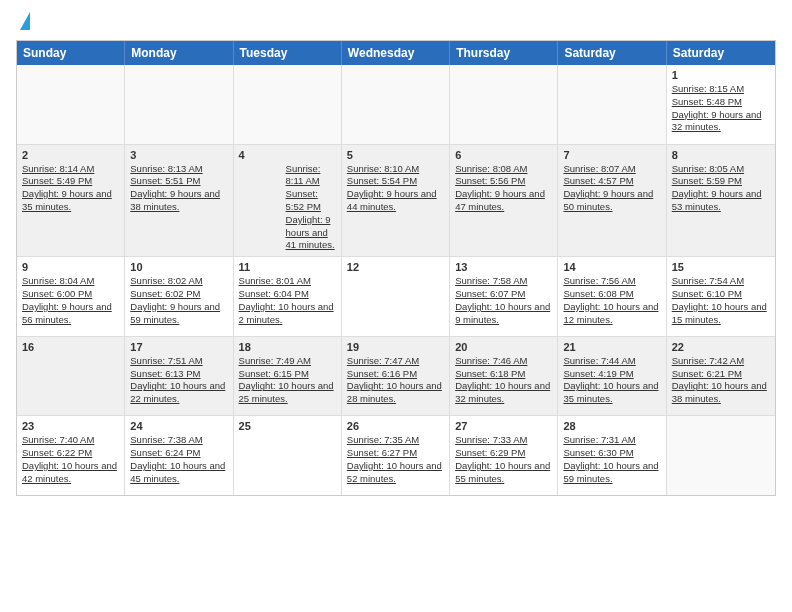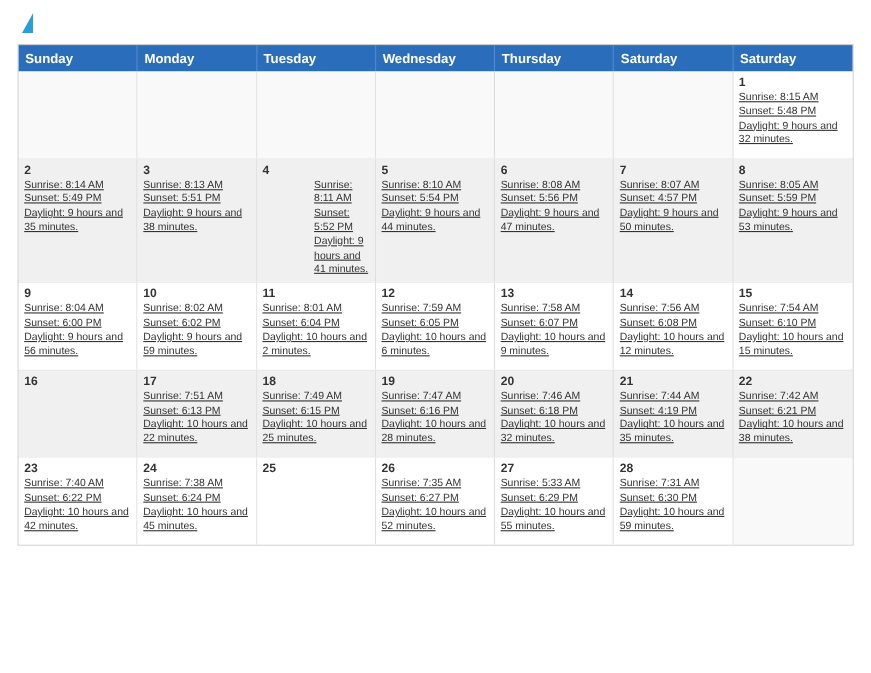--- a/index.html
+++ b/index.html
@@ -217,23 +217,20 @@
 Daylight: 9 hours and 59 minutes.</div>
           </div>
           <div class="cal-cell">
             <span class="day-num">11</span>
             <div class="cell-text" style="white-space: pre-line;">Sunrise: 8:01 AM
 Sunset: 6:04 PM
 Daylight: 10 hours and 2 minutes.</div>
           </div>
           <div class="cal-cell">
             <span class="day-num">12</span>
-            <div class="cell-text" style="white-space: pre-line;">Sunrise: 7:59 AM
-Sunset: 6:05 PM
-Daylight: 10 hours and 6 minutes.</div>
           </div>
           <div class="cal-cell">
             <span class="day-num">13</span>
             <div class="cell-text" style="white-space: pre-line;">Sunrise: 7:58 AM
 Sunset: 6:07 PM
 Daylight: 10 hours and 9 minutes.</div>
           </div>
           <div class="cal-cell">
             <span class="day-num">14</span>
             <div class="cell-text" style="white-space: pre-line;">Sunrise: 7:56 AM
@@ -305,21 +302,21 @@
             <span class="day-num">25</span>
           </div>
           <div class="cal-cell">
             <span class="day-num">26</span>
             <div class="cell-text" style="white-space: pre-line;">Sunrise: 7:35 AM
 Sunset: 6:27 PM
 Daylight: 10 hours and 52 minutes.</div>
           </div>
           <div class="cal-cell">
             <span class="day-num">27</span>
-            <div class="cell-text" style="white-space: pre-line;">Sunrise: 5:33 AM
+            <div class="cell-text" style="white-space: pre-line;">Sunrise: 7:33 AM
 Sunset: 6:29 PM
 Daylight: 10 hours and 55 minutes.</div>
           </div>
           <div class="cal-cell">
             <span class="day-num">28</span>
             <div class="cell-text" style="white-space: pre-line;">Sunrise: 7:31 AM
 Sunset: 6:30 PM
 Daylight: 10 hours and 59 minutes.</div>
           </div>
           <div class="cal-cell empty"></div>

